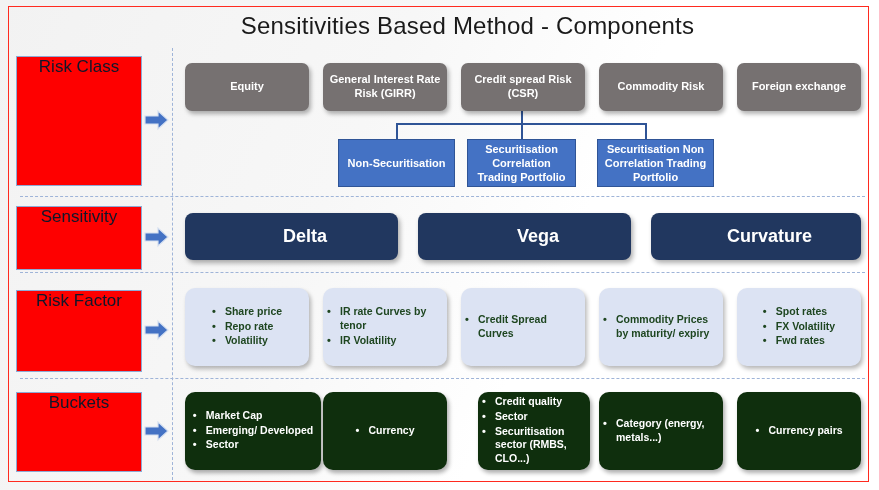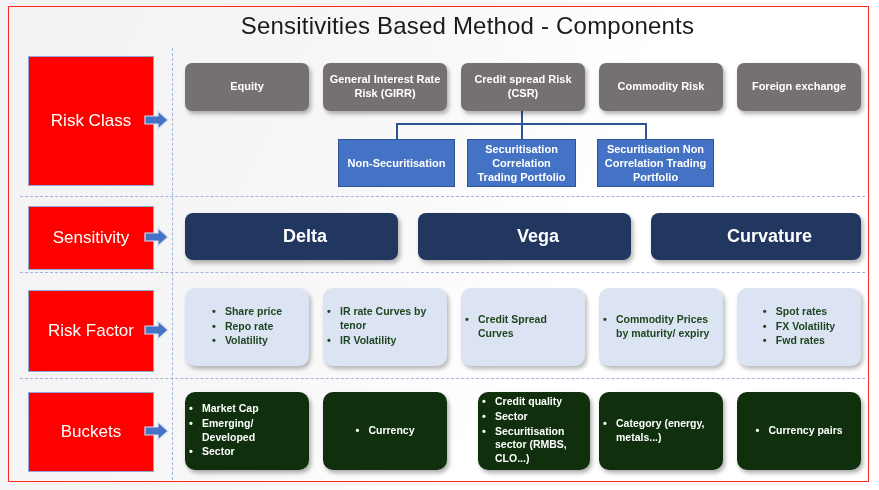--- a/index.html
+++ b/index.html
@@ -31,23 +31,23 @@
     position:absolute;z-index:2;left:20px;width:845px;height:0;
     border-top:1.5px dashed #9fb4d8;
   }
   #vdash{
     position:absolute;z-index:2;left:172px;top:48px;width:0;height:432px;
     border-left:1.5px dashed #9fb4d8;
   }
 
   
   .rowlabel{
-    position:absolute;z-index:4;left:28px;
+    position:absolute;z-index:4;left:16px;
     background:#fe0000;border:1px solid #8ea9d4;
-    color:#ffffff;display:flex;align-items:center;justify-content:center;
+    color:#0f172a;display:flex;justify-content:center;
     font-size:17px;
   }
   .arrow{
     position:absolute;z-index:4;width:26px;height:22px;
     display:flex;align-items:center;justify-content:center;
   }
   .arrow svg{display:block;}
 
   
   .box{
@@ -223,21 +223,21 @@
   <div class="box rf" style="left:737px;top:288px;width:124px;height:78px">
     <div class="inner">
         <ul class="bullets">
           <li>Spot rates</li>
           <li>FX Volatility</li>
           <li>Fwd rates</li>
         </ul>
       </div>
   </div>
 
-  <div class="box bk" style="left:185px;top:392px;width:124px;height:78px">
+  <div class="box bk" style="left:185px;top:392px;width:136px;height:78px">
     <div class="inner">
         <ul class="bullets">
           <li>Market Cap</li>
           <li>Emerging/ Developed</li>
           <li>Sector</li>
         </ul>
       </div>
   </div>
   <div class="box bk" style="left:323px;top:392px;width:124px;height:78px">
     <div class="inner">

